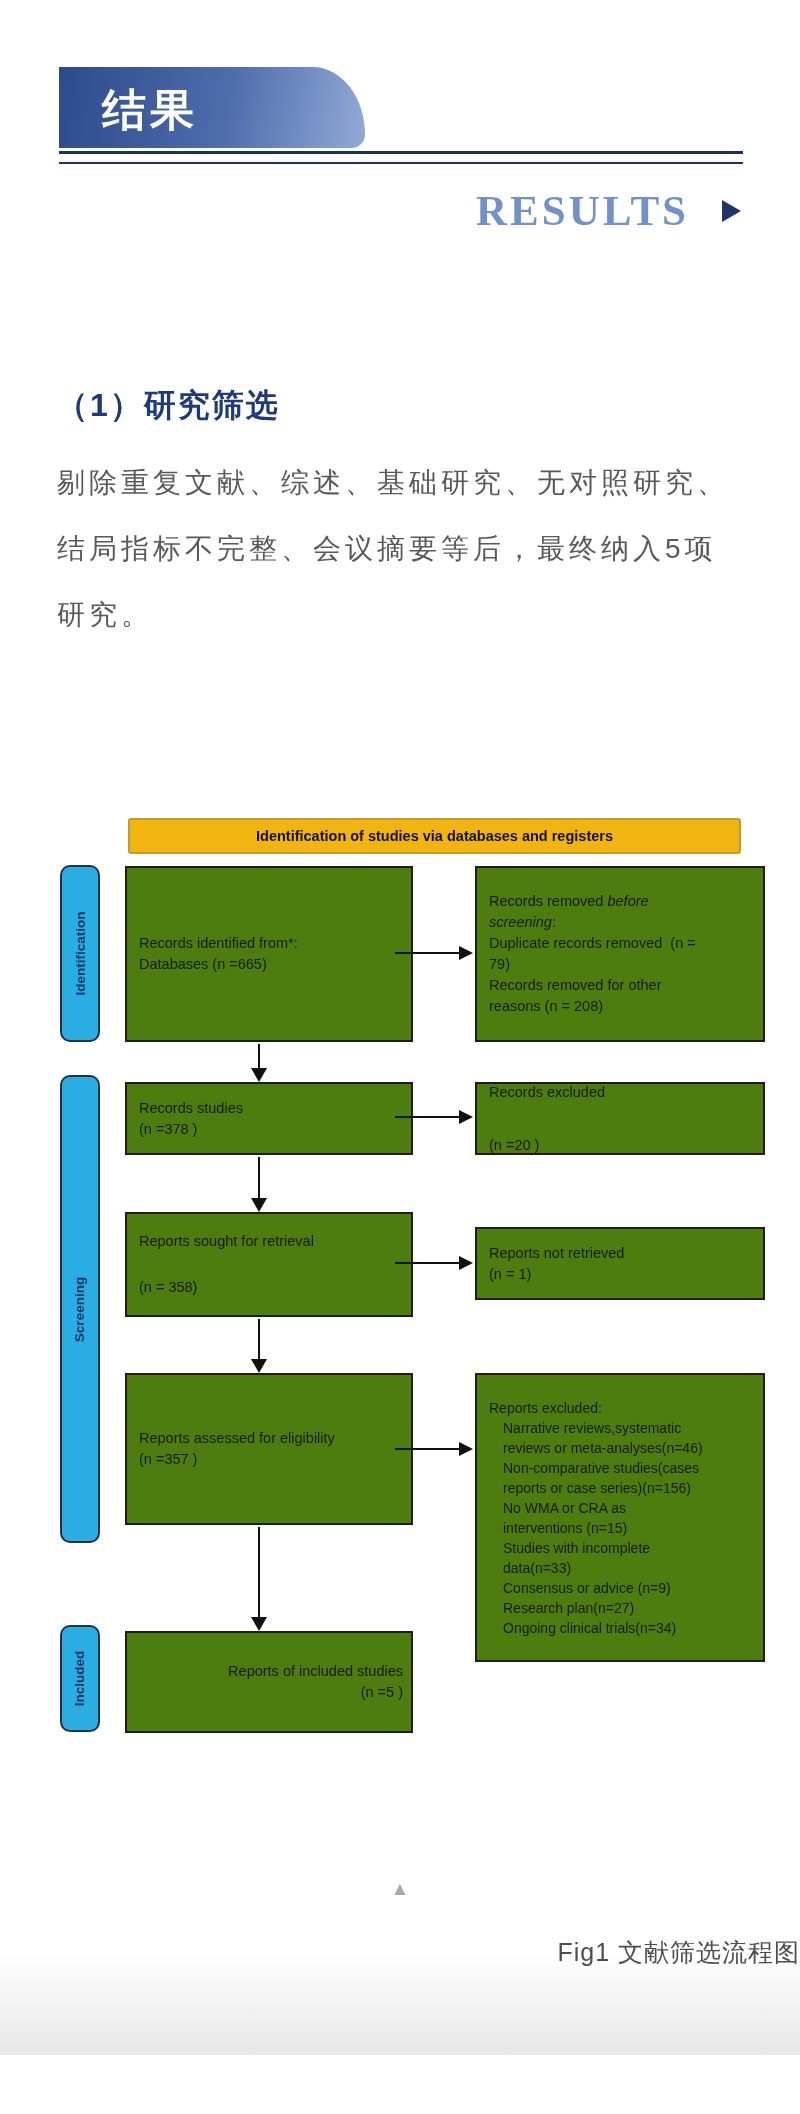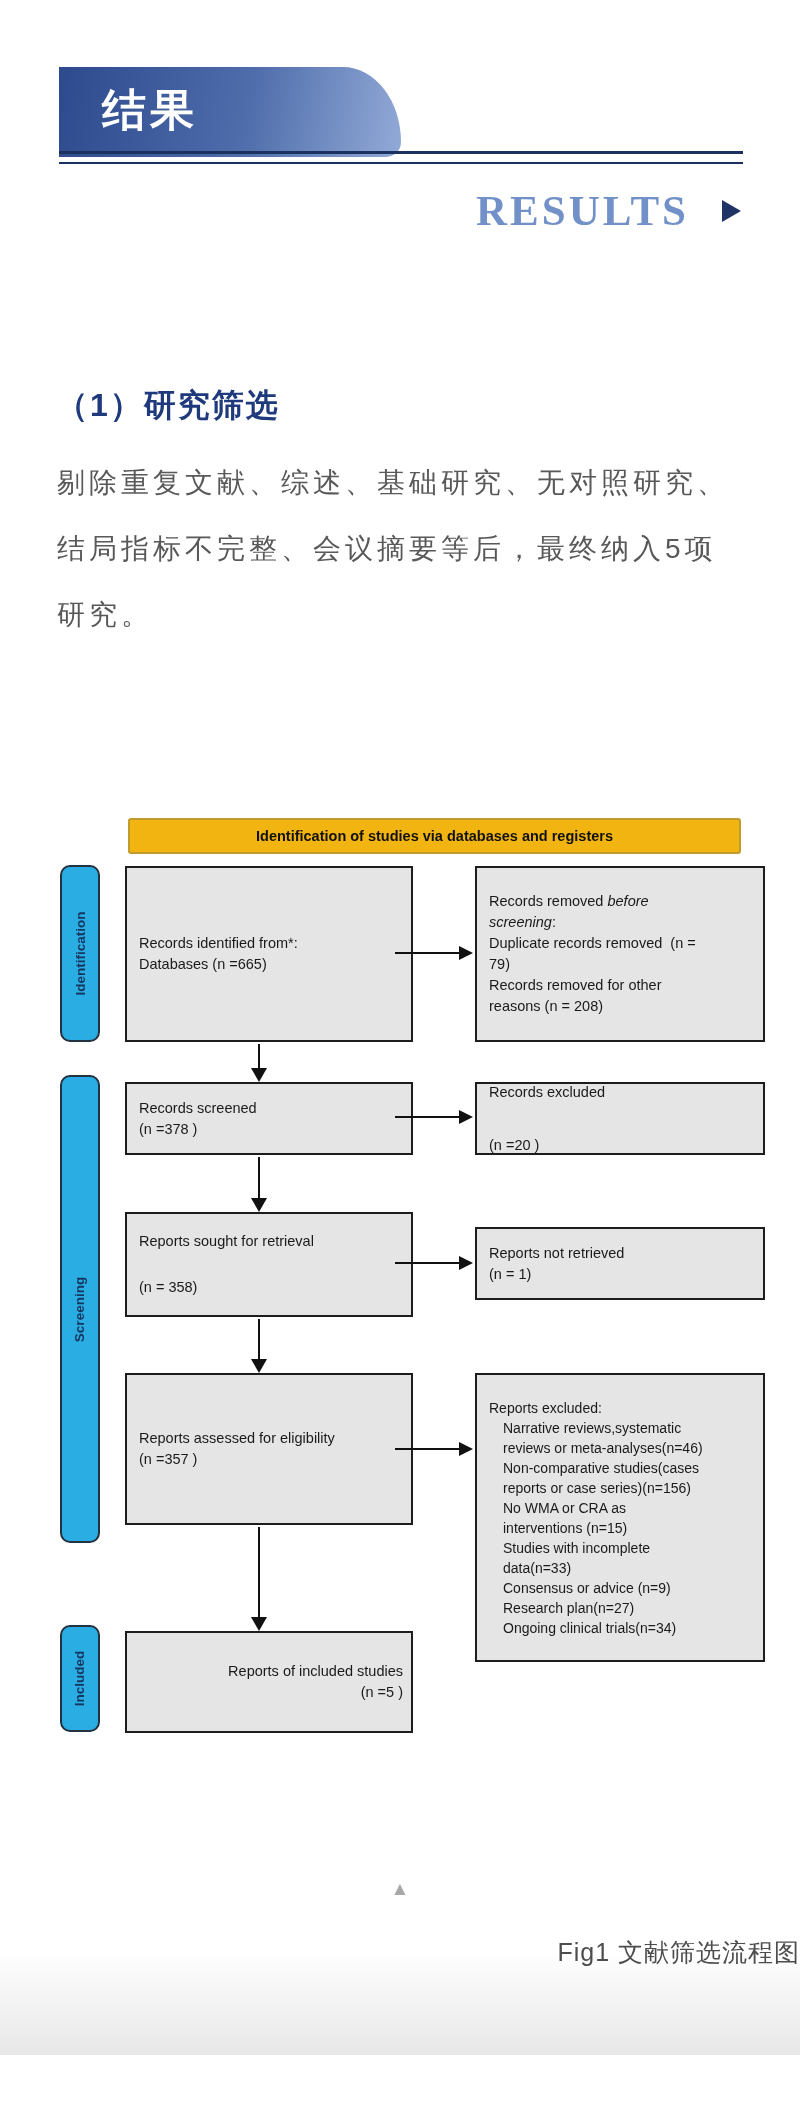--- a/index.html
+++ b/index.html
@@ -1,22 +1,22 @@
 <!DOCTYPE html>
 <html><head>
 <meta charset="utf-8">
 <style>
   html,body{margin:0;padding:0;background:#ffffff;}
   #page{position:relative;width:800px;height:2114px;background:#ffffff;overflow:hidden;
         font-family:"Liberation Sans",sans-serif;}
 
   
-  #banner{position:absolute;left:59px;top:67px;width:306px;height:90px;
+  #banner{position:absolute;left:59px;top:67px;width:306px;height:81px;
           background:linear-gradient(100deg,#2c4a8d 0%,#4f6dab 55%,#92aad7 100%);
-          border-radius:0 62px 16px 0 / 0 80px 16px 0;padding-left:36px;}
+          border-radius:0 62px 16px 0 / 0 80px 16px 0;}
   #banner .t{position:absolute;left:43px;top:0;line-height:86px;color:#ffffff;
              font-size:44px;font-weight:bold;letter-spacing:4px;}
   .rule{position:absolute;left:59px;width:684px;background:#1b3261;}
   #rule1{top:151px;height:3px;}
   #rule2{top:162px;height:2px;}
 
   
   #results-title{position:absolute;left:476px;top:186px;
                  font-family:"Liberation Serif",serif;font-weight:bold;
                  font-size:43px;color:#7291c8;letter-spacing:3px;}
@@ -24,21 +24,21 @@
                  border-left:19px solid #1f3366;border-top:11px solid transparent;
                  border-bottom:11px solid transparent;}
 
   
   #section-heading{position:absolute;left:56px;top:384px;font-size:32px;font-weight:bold;
                    color:#1e3a7c;letter-spacing:2px;}
   #paragraph{position:absolute;left:57px;top:450px;width:700px;font-size:28px;
              line-height:66px;letter-spacing:4px;color:#595959;}
 
   
-  .fc-box{position:absolute;background:#e5e5e5;border:2px solid #1d1d1d;
+  .fc-box{position:absolute;background:#4d7c0f;border:2px solid #1d1d1d;
           display:flex;flex-direction:column;justify-content:center;
           padding:0 8px 0 12px;font-size:14.5px;line-height:21px;color:#1a1a1a;}
   .fc-box .line{white-space:pre-wrap;}
   #fc-header{position:absolute;left:128px;top:818px;width:609px;height:32px;
              background:#f2b411;border:2px solid #bf9c2e;border-radius:3px;
              display:flex;align-items:center;justify-content:center;
              font-size:14.5px;font-weight:bold;color:#111111;}
   .fc-tab{position:absolute;left:60px;width:36px;background:#29ade3;border:2px solid #24323f;
           border-radius:10px;display:flex;align-items:center;justify-content:center;}
   .fc-tab span{transform:rotate(-90deg);white-space:nowrap;font-size:13.5px;
@@ -115,21 +115,21 @@
   <div class="fc-box" id="box-removed">
     <div class="line"><span>Records removed </span><i>before</i></div>
     <div class="line"><i>screening</i><span>:</span></div>
     <div class="line">Duplicate records removed  (n =</div>
     <div class="line">79)</div>
     <div class="line">Records removed for other</div>
     <div class="line">reasons (n = 208)</div>
   </div>
 
   <div class="fc-box" id="box-screened">
-    <div class="line">Records screened</div>
+    <div class="line">Records studies</div>
     <div class="line">(n =378 )</div>
   </div>
 
   <div class="fc-box" id="box-excluded">
     <div class="line">Records excluded</div>
     <div class="line">(n =20 )</div>
   </div>
 
   <div class="fc-box" id="box-sought">
     <div class="line">Reports sought for retrieval</div>

